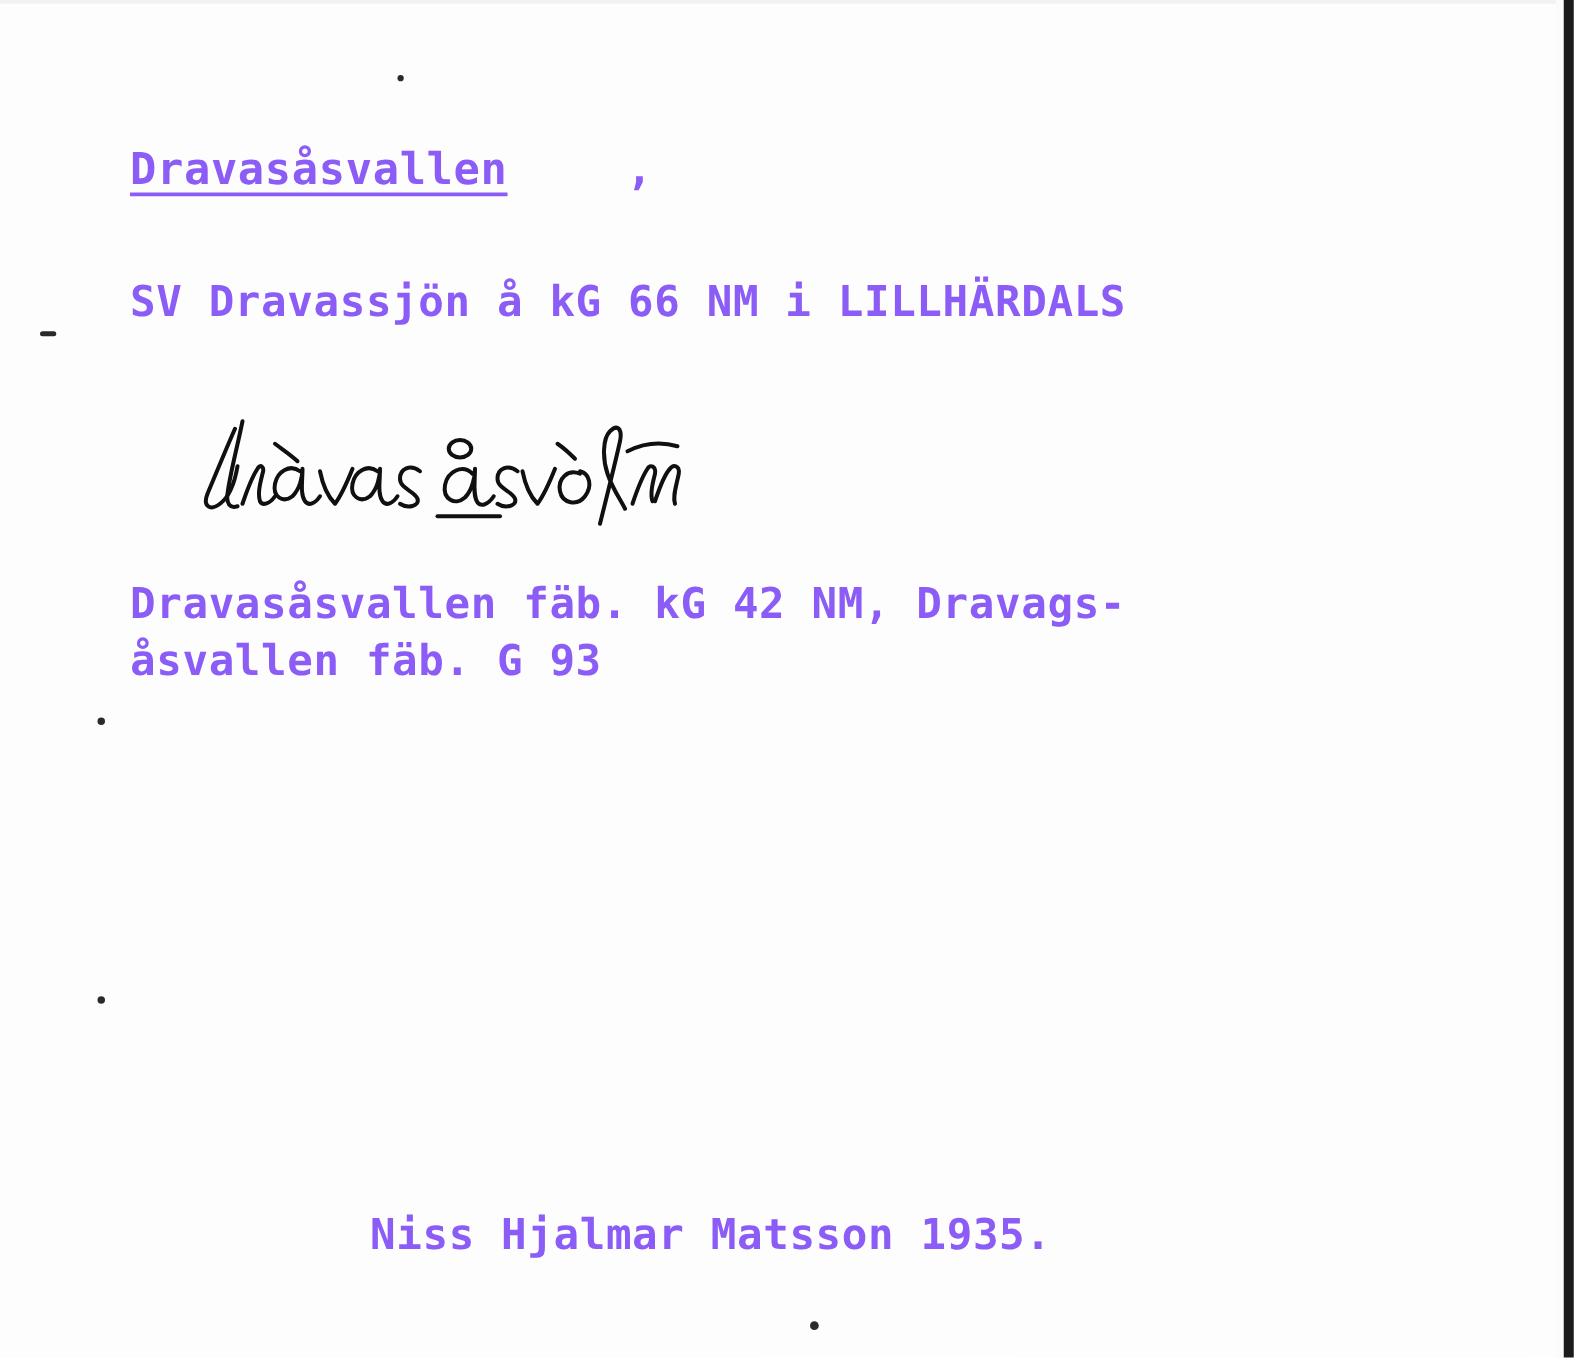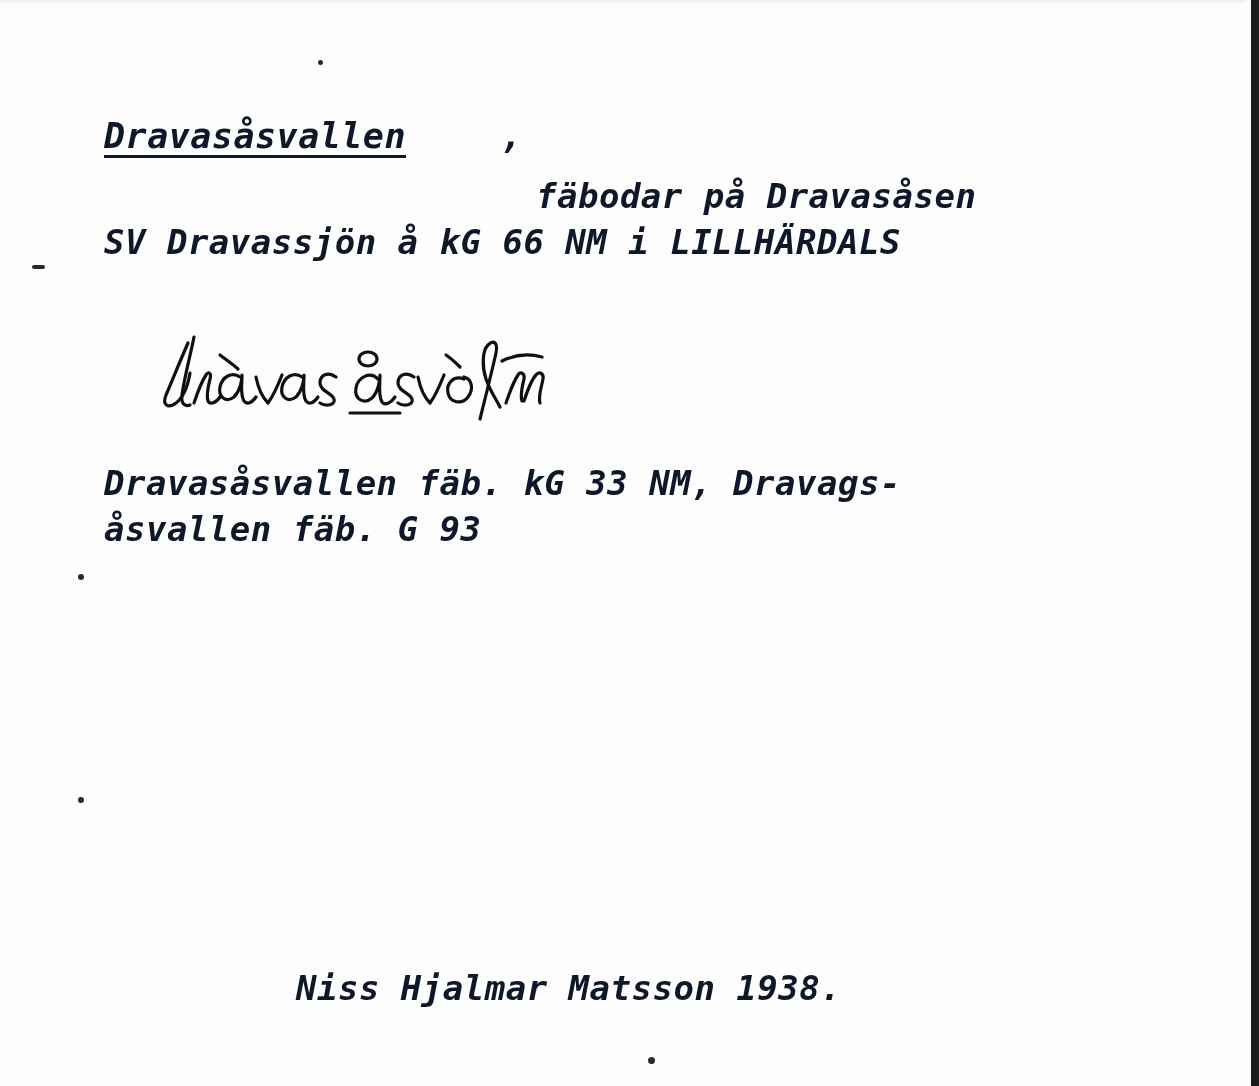--- a/index.html
+++ b/index.html
@@ -55,22 +55,21 @@
     background: #2a2a2a;
     border-radius: 50%;
   }
 
   .typed {
     position: absolute;
     font-family: "DejaVu Sans Mono", monospace;
     font-weight: 700;
     letter-spacing: 0.5px;
     white-space: pre;
-    color: #0f172a;
-    font-style: italic;
+    color: #8b5cf6;
   }
 
   
   #headword {
     left: 104px;
     top: 116px;
     font-size: 35px;
     text-decoration: underline;
     text-underline-offset: 7px;
     text-decoration-thickness: 3px;
@@ -137,21 +136,20 @@
 
   <div class="speck" style="left:318px; top:60px; width:5px; height:5px;"></div>
   <div class="speck" style="left:32px; top:265px; width:13px; height:4px; border-radius:2px;"></div>
   <div class="speck" style="left:78px; top:574px; width:6px; height:6px;"></div>
   <div class="speck" style="left:78px; top:797px; width:6px; height:6px;"></div>
   <div class="speck" style="left:648px; top:1057px; width:7px; height:7px;"></div>
 
   <div class="typed" id="headword">Dravasåsvallen</div>
   <div class="typed" id="headword-comma">,</div>
 
-  <div class="typed" id="line-sub1">fäbodar på Dravasåsen</div>
   <div class="typed" id="line-sub2">SV Dravassjön å kG 66 NM i LILLHÄRDALS</div>
 
   <div id="handwriting">
 
     <svg width="420" height="95" viewBox="0 0 420 95" xmlns="http://www.w3.org/2000/svg" aria-hidden="true">
       <g fill="none" stroke="#101010" stroke-width="3.2" stroke-linecap="round" stroke-linejoin="round">
 
         <path d="M38 10 C30 28, 22 48, 16 62 C12 72, 18 76, 26 70 C34 64, 38 52, 40 40"></path>
         <path d="M44 4 C40 24, 34 46, 32 62 C31 70, 34 74, 40 72"></path>
 
@@ -181,18 +179,18 @@
 
         <path d="M330 86 C336 62, 342 38, 346 20 C348 10, 344 6, 338 12 C332 18, 332 34, 336 46 C340 58, 346 66, 350 74"></path>
 
         <path d="M356 70 C360 58, 364 48, 368 42 C370 38, 375 40, 374 46 C372 54, 370 62, 372 68"></path>
         <path d="M374 68 C378 56, 382 46, 386 42 C389 38, 394 40, 393 46 C391 56, 388 64, 390 70"></path>
         <path d="M352 28 C364 22, 378 20, 392 24"></path>
       </g>
     </svg>
   </div>
 
-  <div class="typed" id="line-var1">Dravasåsvallen fäb. kG 33 NM, Dravags-</div>
+  <div class="typed" id="line-var1">Dravasåsvallen fäb. kG 42 NM, Dravags-</div>
   <div class="typed" id="line-var2">åsvallen fäb. G 93</div>
 
-  <div class="typed" id="footer-line">Niss Hjalmar Matsson 1938.</div>
+  <div class="typed" id="footer-line">Niss Hjalmar Matsson 1935.</div>
 
 </div>
 
 </body></html>

